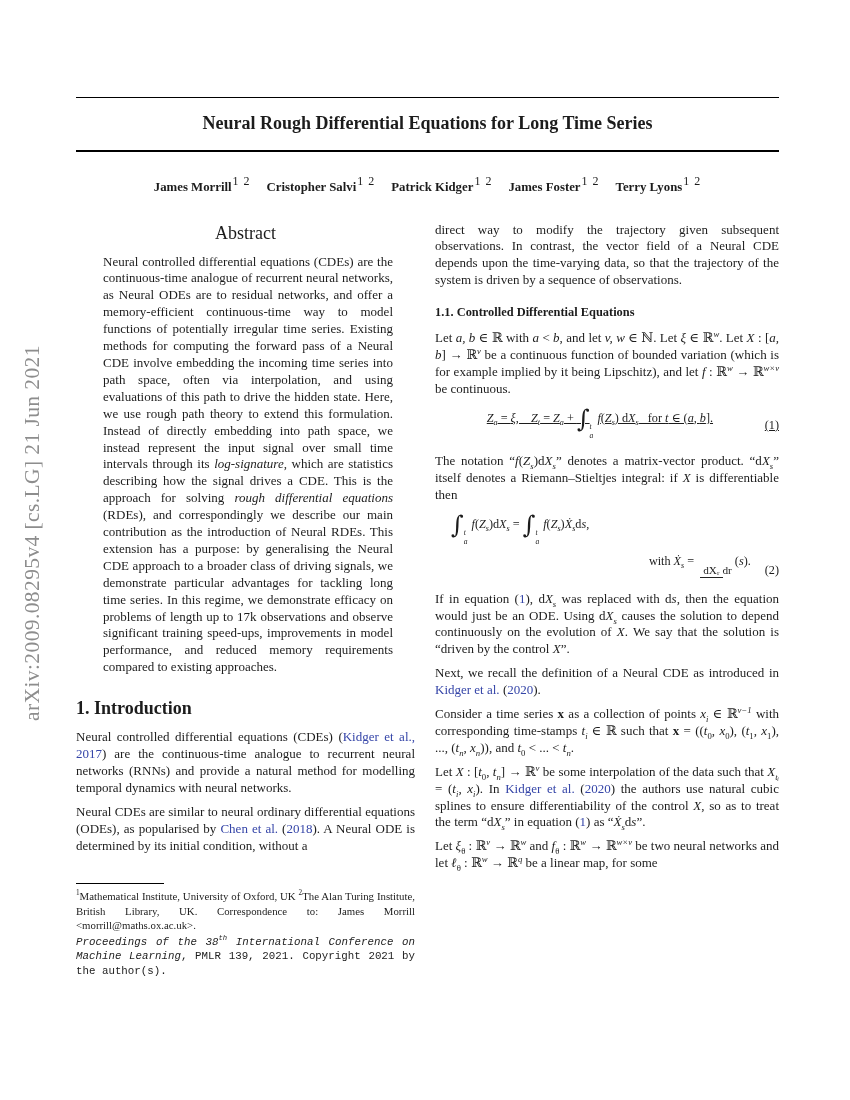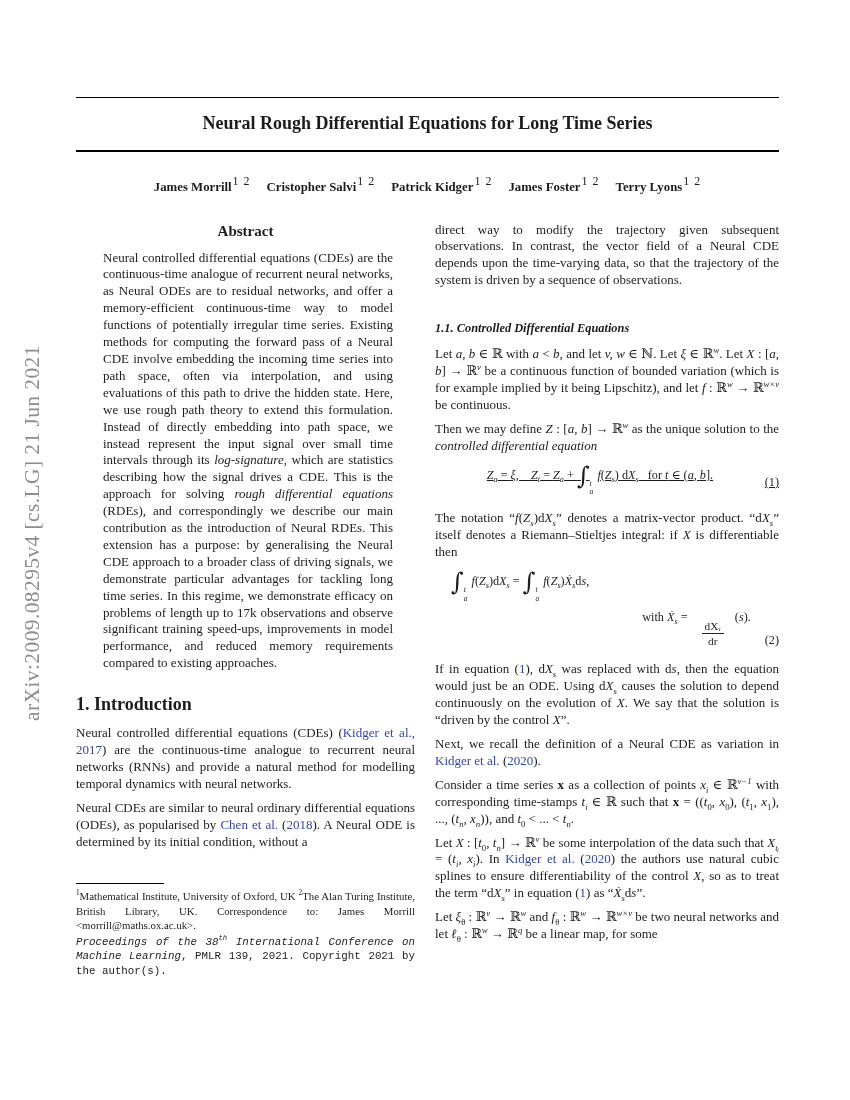--- a/index.html
+++ b/index.html
@@ -35,21 +35,21 @@
   .columns{margin-top:27px;display:flex;gap:20px;height:775px;}
   .col{position:relative;}
   .col.left{width:339px;}
   .col.right{width:344px;}
 
   p.body{
     font-size:13px;line-height:16.9px;text-align:justify;margin-bottom:7px;
     hyphens:auto;-webkit-hyphens:auto;
   }
   .abstract-heading{
-    text-align:center;font-size:15px;font-weight:bold;margin:1px 0 10px;
+    text-align:center;font-size:18px;font-weight:normal;margin:1px 0 10px;
   }
   .abstract-body{
     padding:0 22px 0 27px;margin-bottom:0;line-height:16.8px;
   }
   h2.sec{
     font-size:18px;font-weight:bold;margin:22px 0 10px;
   }
   h3.subsec{
     font-size:12.4px;font-weight:bold;margin:14px 0 10px;
   }
@@ -67,22 +67,22 @@
   .b{font-weight:bold;}
   .cite{color:var(--cite);cursor:pointer;}
   .sup{vertical-align:super;font-size:67%;line-height:0;}
   .sub{vertical-align:sub;font-size:67%;line-height:0;}
   .int{font-size:200%;line-height:0;vertical-align:-0.22em;font-family:"DejaVu Serif",serif;}
   .stack{
     display:inline-flex;flex-direction:column;align-items:flex-start;
     font-size:62%;line-height:1.15;vertical-align:-0.95em;margin:0 4px 0 0;font-style:italic;
   }
   .frac{
-    display:inline-flex;flex-direction:column;align-items:center;
-    font-size:92%;line-height:1.25;vertical-align:-0.8em;margin:0 11px;
+    display:inline-flex;flex-direction:row;align-items:center;
+    font-size:92%;line-height:1.25;vertical-align:-0.8em;margin:0 3px;
   }
   .frac > span:first-child{border-bottom:1px solid #222;padding:0 3px;}
 
   
   .eqrow{display:flex;align-items:center;margin:13px 0;font-size:12.2px;text-decoration:underline;}
   .eq-c{flex:1;text-align:center;white-space:pre;}
   .eq-n{white-space:pre;}
   .eqblock{margin:13px 0;font-size:12.2px;}
   .eq2-l1{white-space:pre;padding-left:16px;}
   .eq2-l2{display:flex;justify-content:flex-end;align-items:flex-end;white-space:pre;margin-top:7px;}
@@ -116,41 +116,40 @@
         <div class="footnote-block">
           <div class="footnote-rule"></div>
           <p class="footnote"><span class="sup">1</span><span>Mathematical Institute, University of Oxford, UK </span><span class="sup">2</span><span>The Alan Turing Institute, British Library, UK. Correspondence to: James Morrill &lt;morrill@maths.ox.ac.uk&gt;.</span></p>
           <p class="proceedings"><span class="i">Proceedings of the 38</span><span class="sup i">th</span><span class="i"> International Conference on Machine Learning</span><span>, PMLR 139, 2021. Copyright 2021 by the author(s).</span></p>
         </div>
       </div>
 
       <div class="col right">
         <p class="body"><span>direct way to modify the trajectory given subsequent observations. In contrast, the vector field of a Neural CDE depends upon the time-varying data, so that the trajectory of the system is driven by a sequence of observations.</span></p>
 
-        <h3 class="subsec" style="margin-top:32px;font-style:italic;">1.1. Controlled Differential Equations</h3>
+        <h3 class="subsec" style="margin-top:16px;">1.1. Controlled Differential Equations</h3>
         <p class="body"><span>Let </span><span class="i">a, b</span><span> ∈ ℝ with </span><span class="i">a</span><span> &lt; </span><span class="i">b</span><span>, and let </span><span class="i">v, w</span><span> ∈ ℕ. Let </span><span class="i">ξ</span><span> ∈ ℝ</span><span class="sup i">w</span><span>. Let </span><span class="i">X</span><span> : [</span><span class="i">a, b</span><span>] → ℝ</span><span class="sup i">v</span><span> be a continuous function of bounded variation (which is for example implied by it being Lipschitz), and let </span><span class="i">f</span><span> : ℝ</span><span class="sup i">w</span><span> → ℝ</span><span class="sup i">w×v</span><span> be continuous.</span></p>
-        <p class="body"><span>Then we may define </span><span class="i">Z</span><span> : [</span><span class="i">a, b</span><span>] → ℝ</span><span class="sup i">w</span><span> as the unique solution to the </span><span class="i">controlled differential equation</span></p>
 
         <div class="eqrow">
           <div class="eq-c"><span class="i">Z</span><span class="sub i">a</span><span> = </span><span class="i">ξ</span><span>,    </span><span class="i">Z</span><span class="sub i">t</span><span> = </span><span class="i">Z</span><span class="sub i">a</span><span> + </span><span class="int">∫</span><span class="stack"><span>t</span><span>a</span></span><span class="i">f</span><span>(</span><span class="i">Z</span><span class="sub i">s</span><span>) d</span><span class="i">X</span><span class="sub i">s</span><span>   for </span><span class="i">t</span><span> ∈ (</span><span class="i">a</span><span>, </span><span class="i">b</span><span>].</span></div>
           <div class="eq-n">(1)</div>
         </div>
 
         <p class="body"><span>The notation “</span><span class="i">f</span><span>(</span><span class="i">Z</span><span class="sub i">s</span><span>)d</span><span class="i">X</span><span class="sub i">s</span><span>” denotes a matrix-vector product. “d</span><span class="i">X</span><span class="sub i">s</span><span>” itself denotes a Riemann–Stieltjes integral: if </span><span class="i">X</span><span> is differentiable then</span></p>
 
         <div class="eqblock">
           <div class="eq2-l1"><span class="int">∫</span><span class="stack"><span>t</span><span>a</span></span><span class="i">f</span><span>(</span><span class="i">Z</span><span class="sub i">s</span><span>)d</span><span class="i">X</span><span class="sub i">s</span><span> = </span><span class="int">∫</span><span class="stack"><span>t</span><span>a</span></span><span class="i">f</span><span>(</span><span class="i">Z</span><span class="sub i">s</span><span>)</span><span class="i">Ẋ</span><span class="sub i">s</span><span>d</span><span class="i">s</span><span>,</span></div>
           <div class="eq2-l2">
             <span><span>with </span><span class="i">Ẋ</span><span class="sub i">s</span><span> = </span><span class="frac"><span>dXᵣ</span><span>dr</span></span><span>(</span><span class="i">s</span><span>).</span></span>
             <span class="eq-n">(2)</span>
           </div>
         </div>
 
         <p class="body"><span>If in equation (</span><span class="cite">1</span><span>), d</span><span class="i">X</span><span class="sub i">s</span><span> was replaced with d</span><span class="i">s</span><span>, then the equation would just be an ODE. Using d</span><span class="i">X</span><span class="sub i">s</span><span> causes the solution to depend continuously on the evolution of </span><span class="i">X</span><span>. We say that the solution is “driven by the control </span><span class="i">X</span><span>”.</span></p>
-        <p class="body"><span>Next, we recall the definition of a Neural CDE as variation in </span><span class="cite">Kidger et al.</span><span> (</span><span class="cite">2020</span><span>).</span></p>
+        <p class="body"><span>Next, we recall the definition of a Neural CDE as introduced in </span><span class="cite">Kidger et al.</span><span> (</span><span class="cite">2020</span><span>).</span></p>
 
         <p class="body"><span>Consider a time series </span><span class="b">x</span><span> as a collection of points </span><span class="i">x</span><span class="sub i">i</span><span> ∈ ℝ</span><span class="sup i">v−1</span><span> with corresponding time-stamps </span><span class="i">t</span><span class="sub i">i</span><span> ∈ ℝ such that </span><span class="b">x</span><span> = ((</span><span class="i">t</span><span class="sub">0</span><span>, </span><span class="i">x</span><span class="sub">0</span><span>), (</span><span class="i">t</span><span class="sub">1</span><span>, </span><span class="i">x</span><span class="sub">1</span><span>), ..., (</span><span class="i">t</span><span class="sub i">n</span><span>, </span><span class="i">x</span><span class="sub i">n</span><span>)), and </span><span class="i">t</span><span class="sub">0</span><span> &lt; ... &lt; </span><span class="i">t</span><span class="sub i">n</span><span>.</span></p>
         <p class="body"><span>Let </span><span class="i">X</span><span> : [</span><span class="i">t</span><span class="sub">0</span><span>, </span><span class="i">t</span><span class="sub i">n</span><span>] → ℝ</span><span class="sup i">v</span><span> be some interpolation of the data such that </span><span class="i">X</span><span class="sub i">tᵢ</span><span> = (</span><span class="i">t</span><span class="sub i">i</span><span>, </span><span class="i">x</span><span class="sub i">i</span><span>). In </span><span class="cite">Kidger et al.</span><span> (</span><span class="cite">2020</span><span>) the authors use natural cubic splines to ensure differentiability of the control </span><span class="i">X</span><span>, so as to treat the term “d</span><span class="i">X</span><span class="sub i">s</span><span>” in equation (</span><span class="cite">1</span><span>) as “</span><span class="i">Ẋ</span><span class="sub i">s</span><span>d</span><span class="i">s</span><span>”.</span></p>
         <p class="body"><span>Let </span><span class="i">ξ</span><span class="sub">θ</span><span> : ℝ</span><span class="sup i">v</span><span> → ℝ</span><span class="sup i">w</span><span> and </span><span class="i">f</span><span class="sub">θ</span><span> : ℝ</span><span class="sup i">w</span><span> → ℝ</span><span class="sup i">w×v</span><span> be two neural networks and let </span><span class="i">ℓ</span><span class="sub">θ</span><span> : ℝ</span><span class="sup i">w</span><span> → ℝ</span><span class="sup i">q</span><span> be a linear map, for some</span></p>
       </div>
 
     </div>
   </div>
 </div>
 

